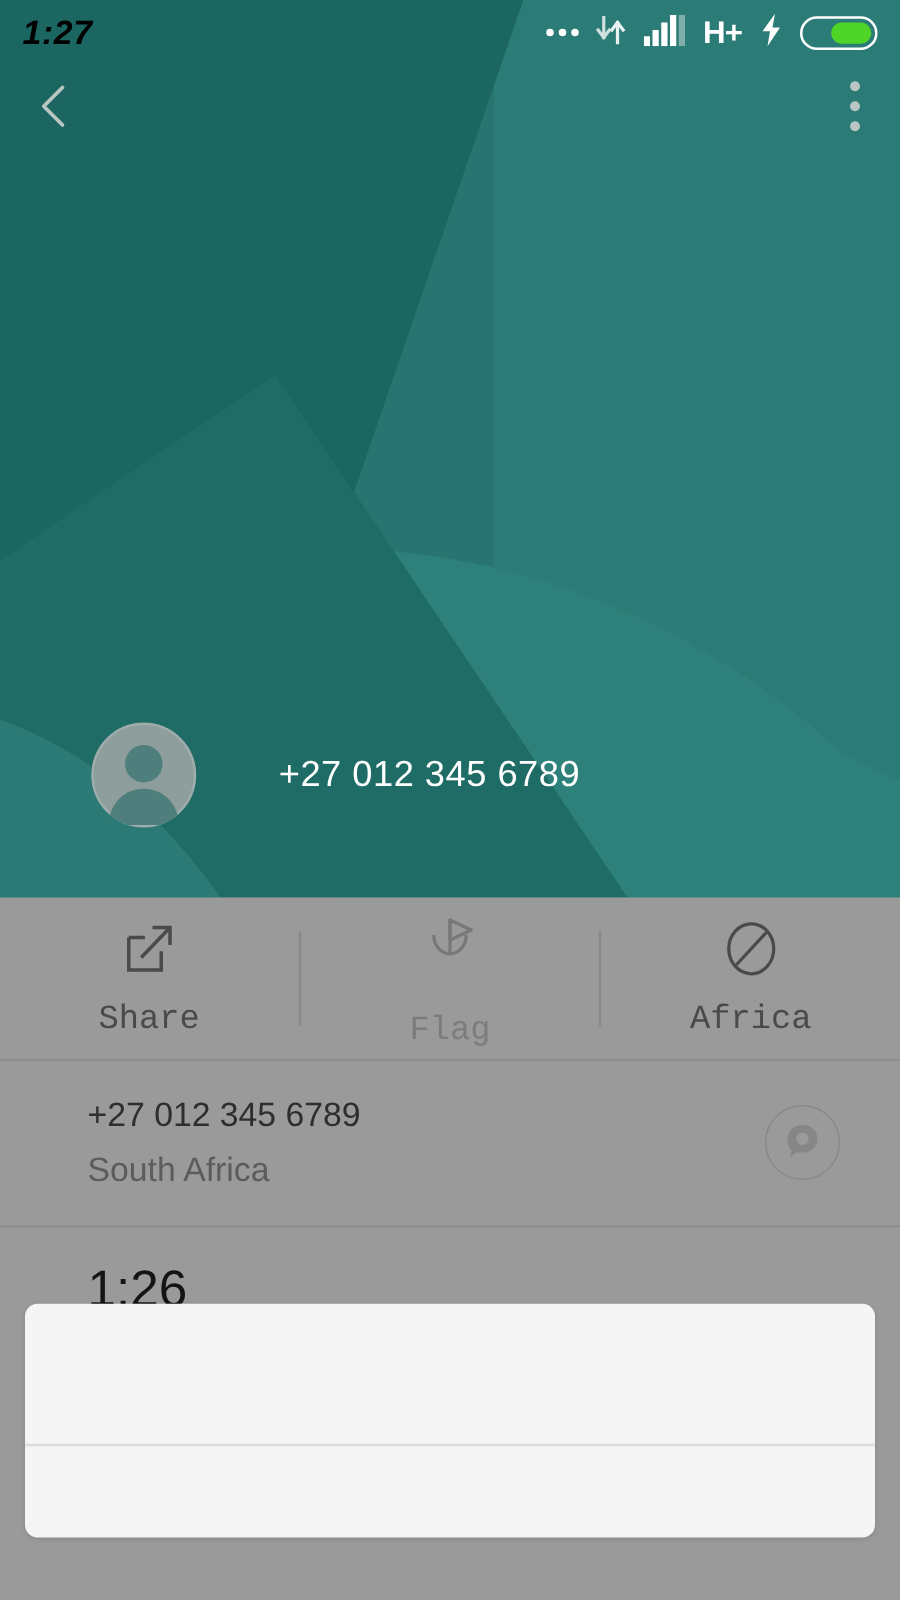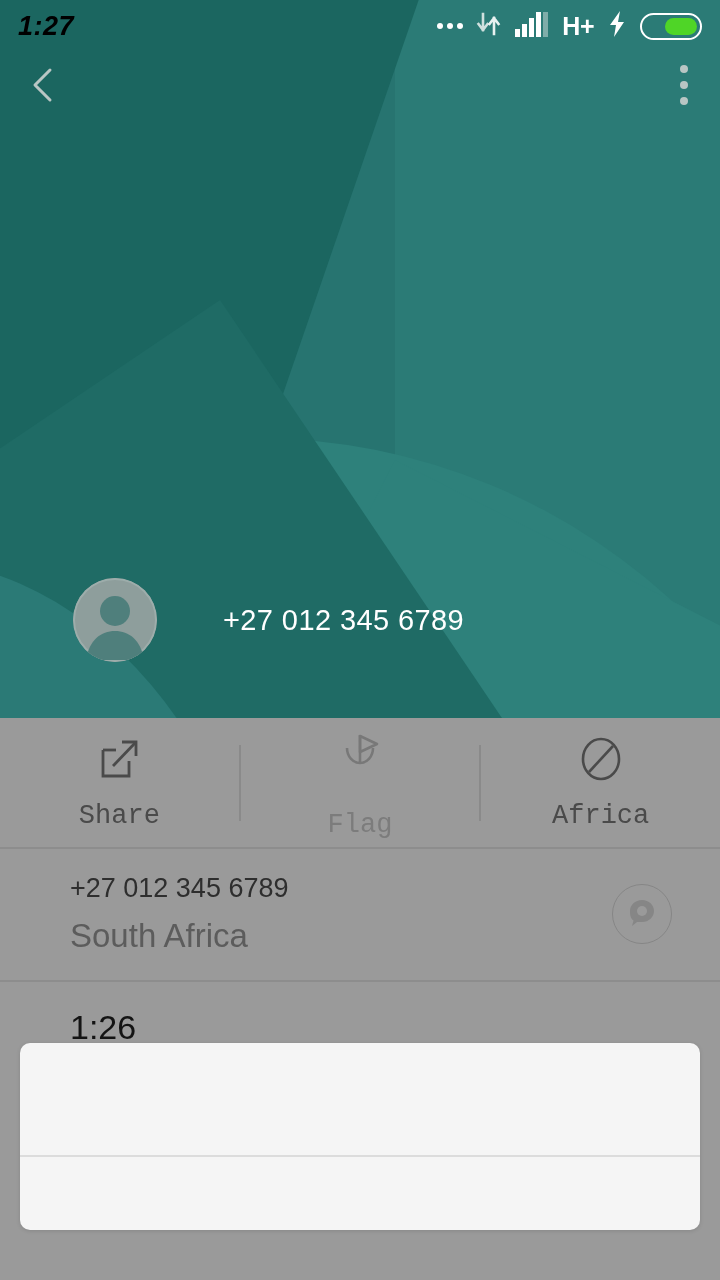--- a/index.html
+++ b/index.html
@@ -111,32 +111,32 @@
   .action-cell.dim .action-label { color:#545454; }
   .vdiv { width:2px; height:76px; background:#8a8a8a; flex:none; }
 
   
   .info-row {
     position:absolute; left:0; top:848px; width:720px; height:132px;
     display:flex; align-items:center; z-index:20;
   }
   .info-text { margin-left:70px; display:flex; flex-direction:column; gap:13px; }
   .info-primary { font-size:27px; color:#2e2e2e; }
-  .info-secondary { font-size:33px; color:#5c5c5c; }
+  .info-secondary { font-size:27px; color:#5c5c5c; }
   .msg-btn {
     margin-left:auto; margin-right:48px;
     width:60px; height:60px; border-radius:50%;
     border:1.5px solid #868686;
     display:flex; align-items:center; justify-content:center;
   }
   .hrule { position:absolute; left:0; width:720px; height:1.5px; background:#8d8d8d; z-index:19; }
 
   
   .call-log { position:absolute; left:70px; top:1008px; z-index:18; }
-  .call-time { font-size:34px; color:#141414; }
+  .call-time { font-size:41px; color:#141414; }
 
   
   .sheet {
     position:absolute; left:20px; top:1043px; width:680px; height:187px;
     background:#f5f5f5; border-radius:10px; z-index:40;
     box-shadow:0 1px 4px rgba(0,0,0,0.12);
     overflow:hidden;
   }
   .sheet-section { width:100%; }
   .sheet-section.top { height:112px; }

